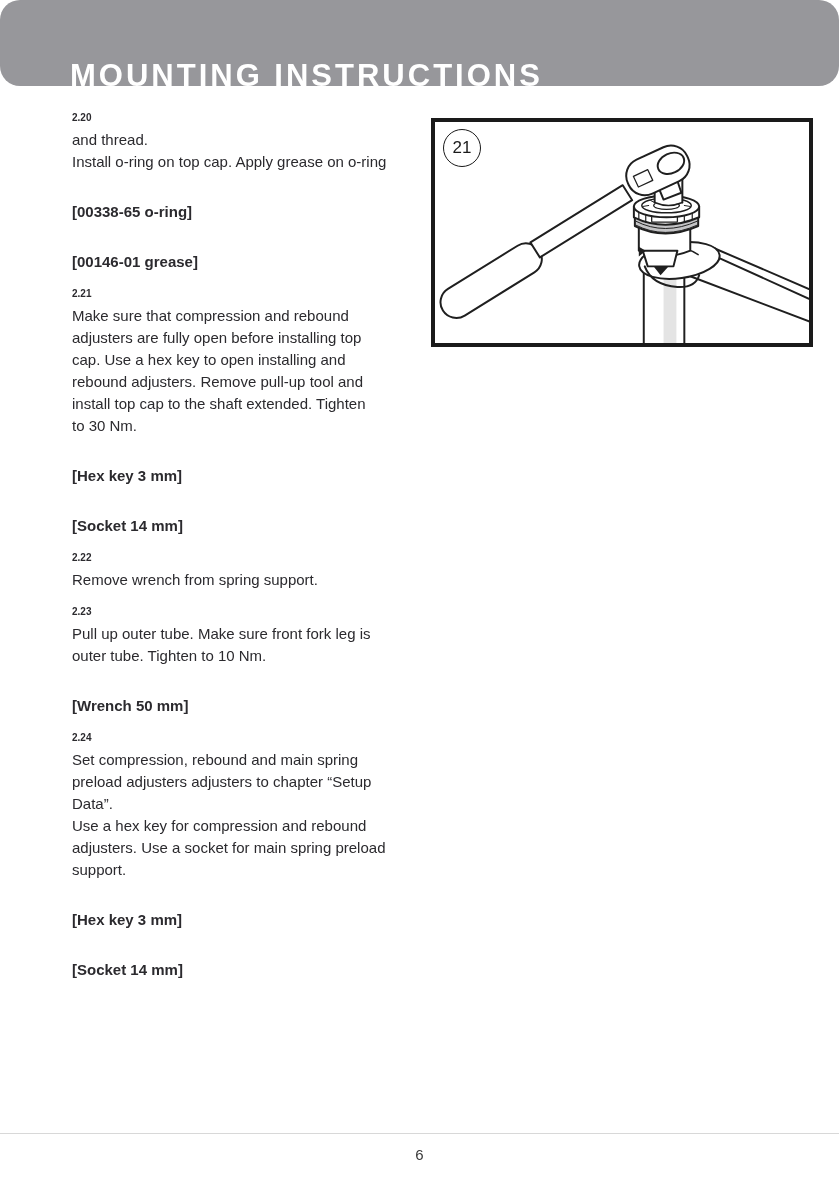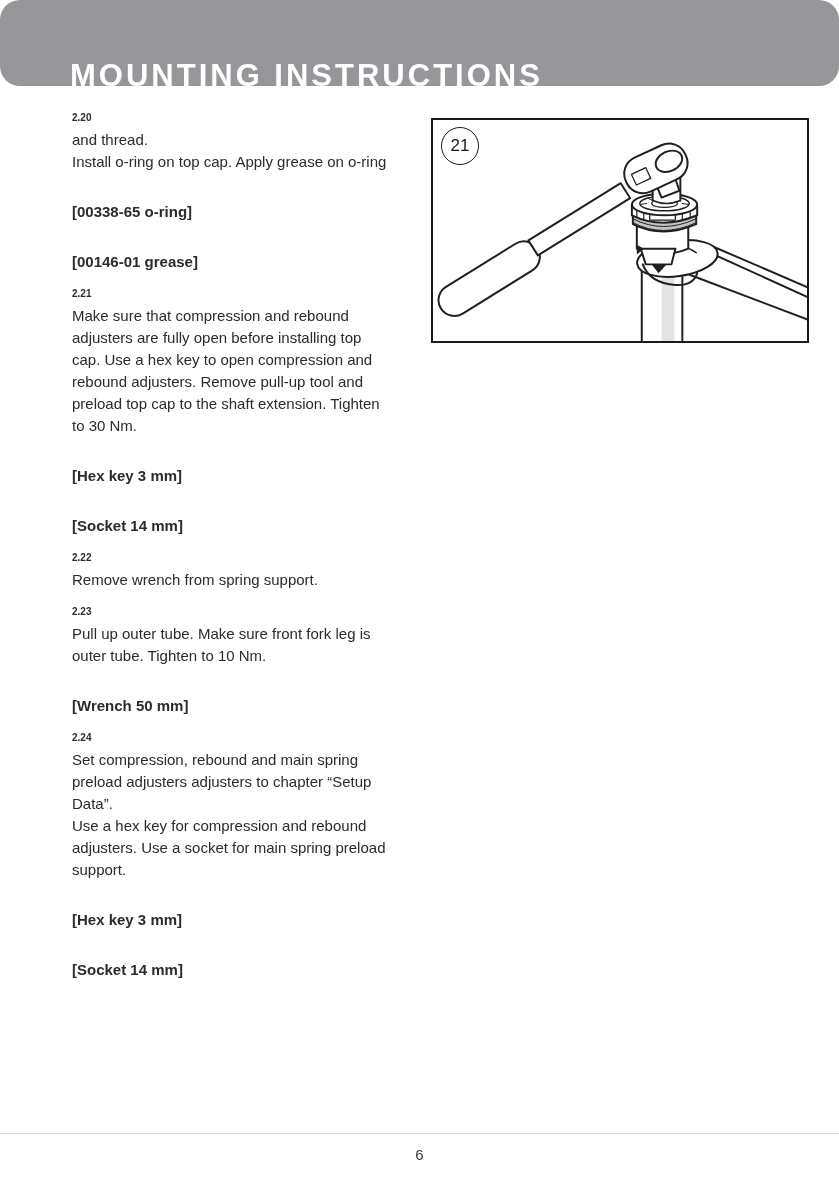--- a/index.html
+++ b/index.html
@@ -18,21 +18,21 @@
   }
   
   .text-column{position:absolute;left:72px;top:107px;width:348px;}
   .instruction{margin:0 0 10px 0;}
   .instruction h2{font-size:10px;line-height:22px;margin:0;font-weight:bold;color:#2B2A2E;}
   .instruction .line{font-size:15px;line-height:22px;white-space:nowrap;color:#2B2A2E;}
   .instruction .line.bold{font-weight:bold;margin-top:28px;}
   
   .figure-box{
     position:absolute;left:431px;top:118px;width:374px;height:221px;margin:0;
-    border:2px solid #ec4899;background:#ffffff;
+    border:4px solid #ec4899;background:#ffffff;
   }
   .figure-label{
     position:absolute;left:8px;top:7px;width:36px;height:36px;border:1.5px solid #1A1A1A;
     border-radius:50%;display:flex;align-items:center;justify-content:center;
     font-size:17px;color:#1A1A1A;background:#ffffff;z-index:2;
   }
   .figure-box svg{position:absolute;left:0;top:0;width:374px;height:221px;z-index:1;}
   
   .footer-rule{position:absolute;left:0;top:1133px;width:839px;height:1px;background:#D8D8D8;}
   .page-number{position:absolute;left:0;top:1146px;width:839px;text-align:center;
@@ -53,23 +53,23 @@
           <h2>2.20</h2>
           <div class="line">and thread.</div>
           <div class="line">Install o-ring on top cap. Apply grease on o-ring</div>
           <div class="line bold">[00338-65 o-ring]</div>
           <div class="line bold">[00146-01 grease]</div>
         </section>
         <section class="instruction">
           <h2>2.21</h2>
           <div class="line">Make sure that compression and rebound</div>
           <div class="line">adjusters are fully open before installing top</div>
-          <div class="line">cap. Use a hex key to open compression and</div>
+          <div class="line">cap. Use a hex key to open installing and</div>
           <div class="line">rebound adjusters. Remove pull-up tool and</div>
-          <div class="line">preload top cap to the shaft extension. Tighten</div>
+          <div class="line">install top cap to the shaft extended. Tighten</div>
           <div class="line">to 30 Nm.</div>
           <div class="line bold">[Hex key 3 mm]</div>
           <div class="line bold">[Socket 14 mm]</div>
         </section>
         <section class="instruction">
           <h2>2.22</h2>
           <div class="line">Remove wrench from spring support.</div>
         </section>
         <section class="instruction">
           <h2>2.23</h2>

